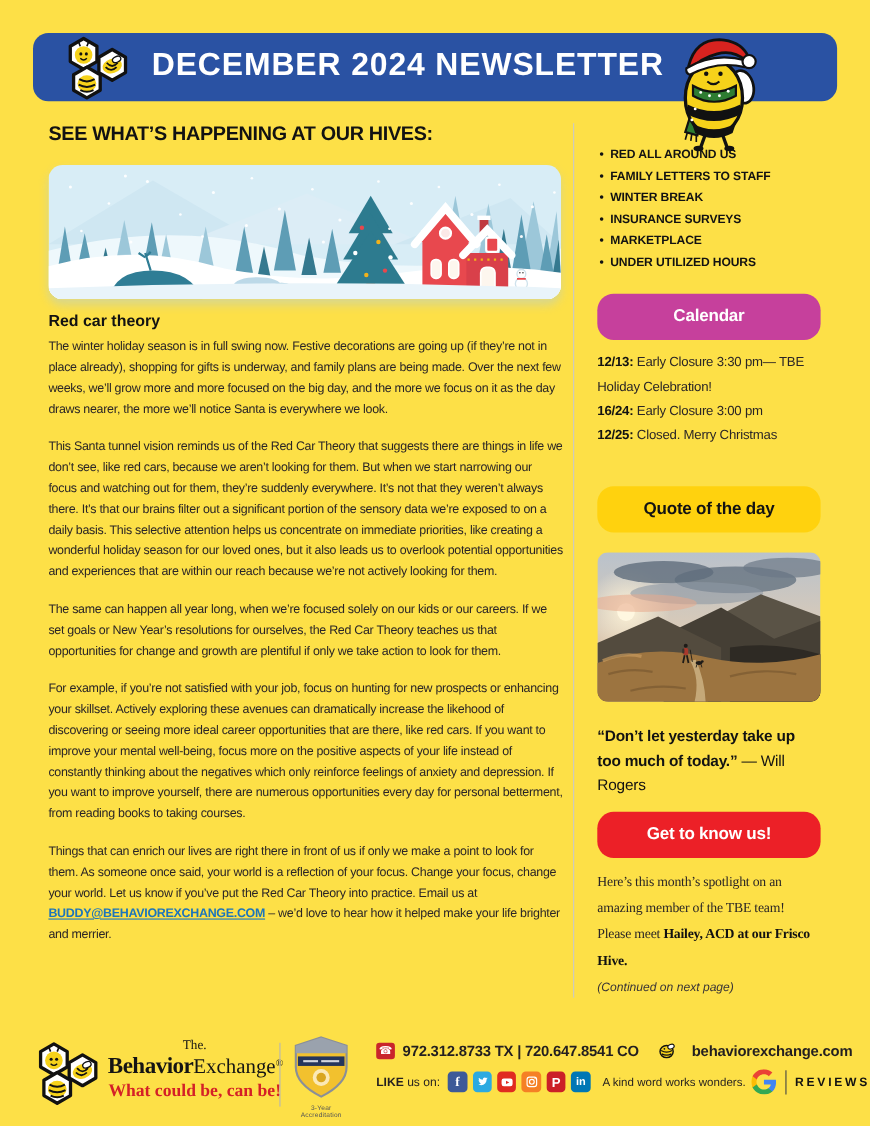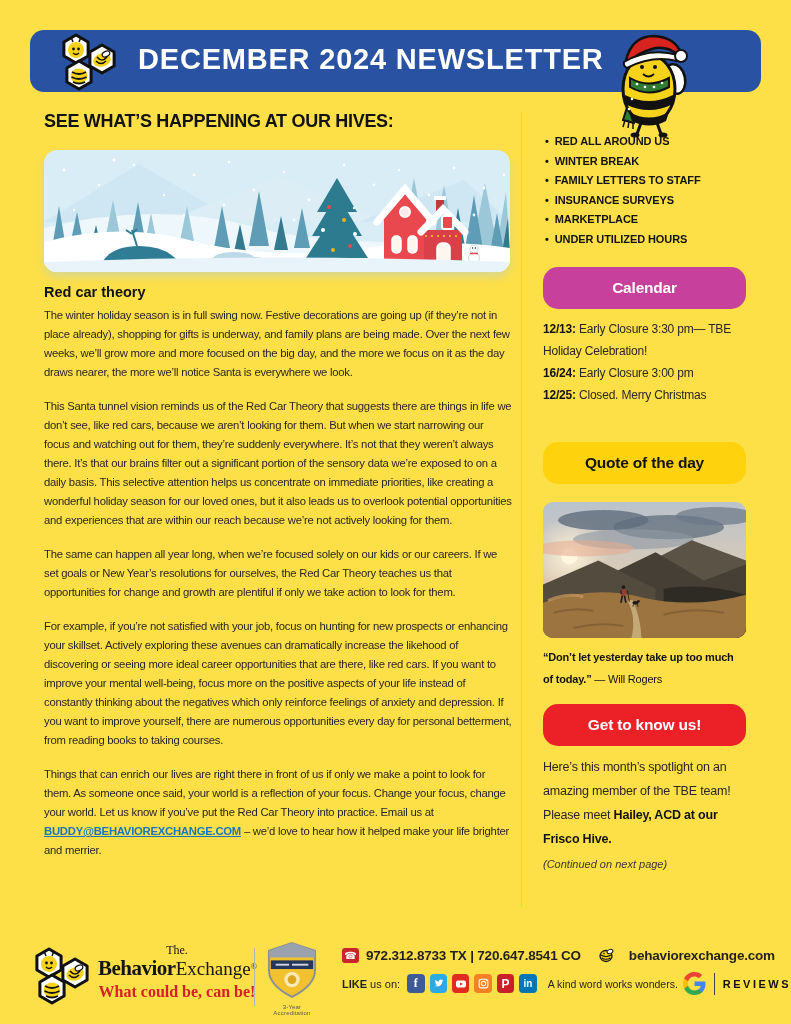--- a/index.html
+++ b/index.html
@@ -33,23 +33,23 @@
   .box-issue{background:#0d0d0d;color:#f2b318;}
   .box-cal{background:#c6409c;color:#fff;margin-top:18px;}
   .box-quote{background:#ffd20e;color:#131313;margin-top:36px;}
   .box-red{background:#ec2027;color:#fff;margin-top:14px;}
   .issue-list{list-style:none;margin:12px 0 0 2px;padding:0;}
   .issue-list li{font-size:11px;font-weight:bold;line-height:19.5px;letter-spacing:-0.1px;color:#121212;}
   .issue-list li::before{content:"•";margin-right:6px;}
   .cal-entries{margin-top:9px;font-size:12px;line-height:22px;letter-spacing:-0.2px;color:#2a2526;}
   .cal-entries b{color:#121212;}
   .quote-photo{margin-top:18px;width:203px;height:136px;border-radius:10px;overflow:hidden;}
-  .quote-line{margin-top:8px;font-size:11px;line-height:22px;letter-spacing:-0.2px;color:#121212;}
+  .quote-line{margin-top:20px;font-size:14px;line-height:22px;letter-spacing:-0.2px;color:#121212;}
   .quote-line .q{font-weight:bold;}
-  .spotlight{margin-top:9px;font-size:12.5px;line-height:24px;letter-spacing:-0.2px;color:#2a2526;}
+  .spotlight{margin-top:9px;font-size:12.5px;line-height:24px;letter-spacing:-0.2px;color:#2a2526;font-family:Liberation Serif, serif;}
   .spotlight b{color:#121212;}
   .continued{margin-top:7px;font-size:11px;font-style:italic;color:#3a3536;}
 
   
   .footer{position:absolute;left:0;top:938px;width:711px;height:86px;}
   .f-logo{position:absolute;left:25px;top:1px;}
   .brand{position:absolute;left:98px;top:6px;width:158px;text-align:center;
          font-family:"Liberation Serif",serif;color:#141414;}
   .brand .the{font-size:12px;line-height:12px;}
   .brand .bx{font-size:21px;font-weight:bold;letter-spacing:-0.5px;}
@@ -246,22 +246,22 @@
     <p>The same can happen all year long, when we’re focused solely on our kids or our careers. If we set goals or New Year’s resolutions for ourselves, the Red Car Theory teaches us that opportunities for change and growth are plentiful if only we take action to look for them.</p>
     <p>For example, if you’re not satisfied with your job, focus on hunting for new prospects or enhancing your skillset. Actively exploring these avenues can dramatically increase the likehood of discovering or seeing more ideal career opportunities that are there, like red cars. If you want to improve your mental well-being, focus more on the positive aspects of your life instead of constantly thinking about the negatives which only reinforce feelings of anxiety and depression. If you want to improve yourself, there are numerous opportunities every day for personal betterment, from reading books to taking courses.</p>
     <p><span>Things that can enrich our lives are right there in front of us if only we make a point to look for them. As someone once said, your world is a reflection of your focus. Change your focus, change your world. Let us know if you’ve put the Red Car Theory into practice. Email us at </span><a class="email-link">BUDDY@BEHAVIOREXCHANGE.COM</a><span> – we’d love to hear how it helped make your life brighter and merrier.</span></p>
   </div>
 
   <div class="col-divider"></div>
 
   <div class="sidebar">
     <ul class="issue-list">
       <li>RED ALL AROUND US</li>
+      <li>FAMILY LETTERS TO STAFF</li>
       <li>WINTER BREAK</li>
-      <li>FAMILY LETTERS TO STAFF</li>
       <li>INSURANCE SURVEYS</li>
       <li>MARKETPLACE</li>
       <li>UNDER UTILIZED HOURS</li>
     </ul>
 
     <div class="side-box box-cal">Calendar</div>
     <div class="cal-entries">
       <div><b>12/13:</b><span> Early Closure 3:30 pm— TBE Holiday Celebration!</span></div>
       <div><b>16/24:</b><span> Early Closure 3:00 pm</span></div>
       <div><b>12/25:</b><span> Closed. Merry Christmas</span></div>

